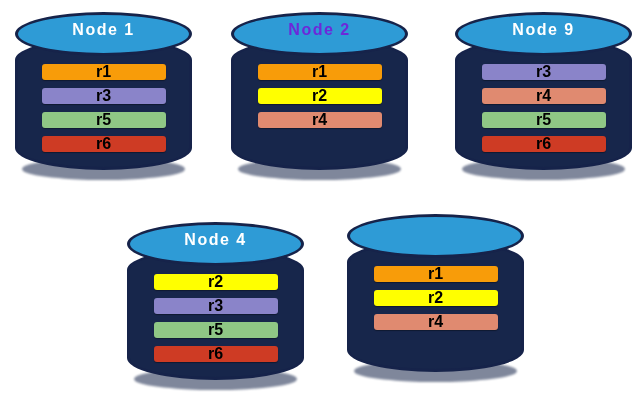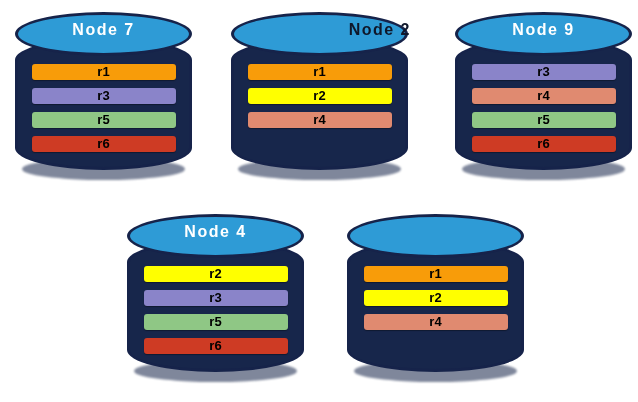--- a/index.html
+++ b/index.html
@@ -71,72 +71,72 @@
   }
   .replica-stack {
     position: absolute;
     left: 0;
     top: 56px;
     width: 183px;
     z-index: 4;
   }
   .replica {
     position: relative;
-    width: 144px;
+    width: 124px;
     height: 16px;
     margin: 0 auto 8px auto;
     border-radius: 3px;
     color: #000000;
-    font-size: 13px;
+    font-size: 16px;
     font-weight: bold;
     line-height: 16px;
     text-align: center;
     box-shadow: 0 1px 1px rgba(0,0,0,0.35);
   }
 </style>
 </head>
 <body>
 
 <div id="diagram" style="background: rgb(255, 255, 255);">
     <div class="node" style="left: 12px; top: 8px;">
       <div class="cyl-shadow"></div>
       <div class="cyl-body" style="background: rgb(23, 38, 75); border-color: rgb(22, 35, 74);"></div>
       <div class="cyl-top" style="background: rgb(46, 155, 214); border-color: rgb(22, 35, 74);"></div>
-      <div class="node-label" style="color: rgb(255, 255, 255);">Node 7</div>
+      <div class="node-label" style="color: rgb(255, 255, 255);">Node 1</div>
       <div class="replica-stack">
         <div class="replica" style="background: rgb(248, 156, 9);">r1</div>
         <div class="replica" style="background: rgb(138, 132, 201);">r3</div>
         <div class="replica" style="background: rgb(143, 199, 133);">r5</div>
         <div class="replica" style="background: rgb(206, 59, 36);">r6</div>
       </div>
     </div>
     <div class="node" style="left: 228px; top: 8px;">
       <div class="cyl-shadow"></div>
       <div class="cyl-body" style="background: rgb(23, 38, 75); border-color: rgb(22, 35, 74);"></div>
       <div class="cyl-top" style="background: rgb(46, 155, 214); border-color: rgb(22, 35, 74);"></div>
-      <div class="node-label" style="color: #0f172a; text-align: right;">Node 2</div>
+      <div class="node-label" style="color: #6d28d9;">Node 2</div>
       <div class="replica-stack">
         <div class="replica" style="background: rgb(248, 156, 9);">r1</div>
         <div class="replica" style="background: rgb(255, 255, 0);">r2</div>
         <div class="replica" style="background: rgb(224, 138, 112);">r4</div>
       </div>
     </div>
     <div class="node" style="left: 452px; top: 8px;">
       <div class="cyl-shadow"></div>
       <div class="cyl-body" style="background: rgb(23, 38, 75); border-color: rgb(22, 35, 74);"></div>
       <div class="cyl-top" style="background: rgb(46, 155, 214); border-color: rgb(22, 35, 74);"></div>
       <div class="node-label" style="color: rgb(255, 255, 255);">Node 9</div>
       <div class="replica-stack">
         <div class="replica" style="background: rgb(138, 132, 201);">r3</div>
         <div class="replica" style="background: rgb(224, 138, 112);">r4</div>
         <div class="replica" style="background: rgb(143, 199, 133);">r5</div>
         <div class="replica" style="background: rgb(206, 59, 36);">r6</div>
       </div>
     </div>
-    <div class="node" style="left: 124px; top: 210px;">
+    <div class="node" style="left: 124px; top: 218px;">
       <div class="cyl-shadow"></div>
       <div class="cyl-body" style="background: rgb(23, 38, 75); border-color: rgb(22, 35, 74);"></div>
       <div class="cyl-top" style="background: rgb(46, 155, 214); border-color: rgb(22, 35, 74);"></div>
       <div class="node-label" style="color: rgb(255, 255, 255);">Node 4</div>
       <div class="replica-stack">
         <div class="replica" style="background: rgb(255, 255, 0);">r2</div>
         <div class="replica" style="background: rgb(138, 132, 201);">r3</div>
         <div class="replica" style="background: rgb(143, 199, 133);">r5</div>
         <div class="replica" style="background: rgb(206, 59, 36);">r6</div>
       </div>

